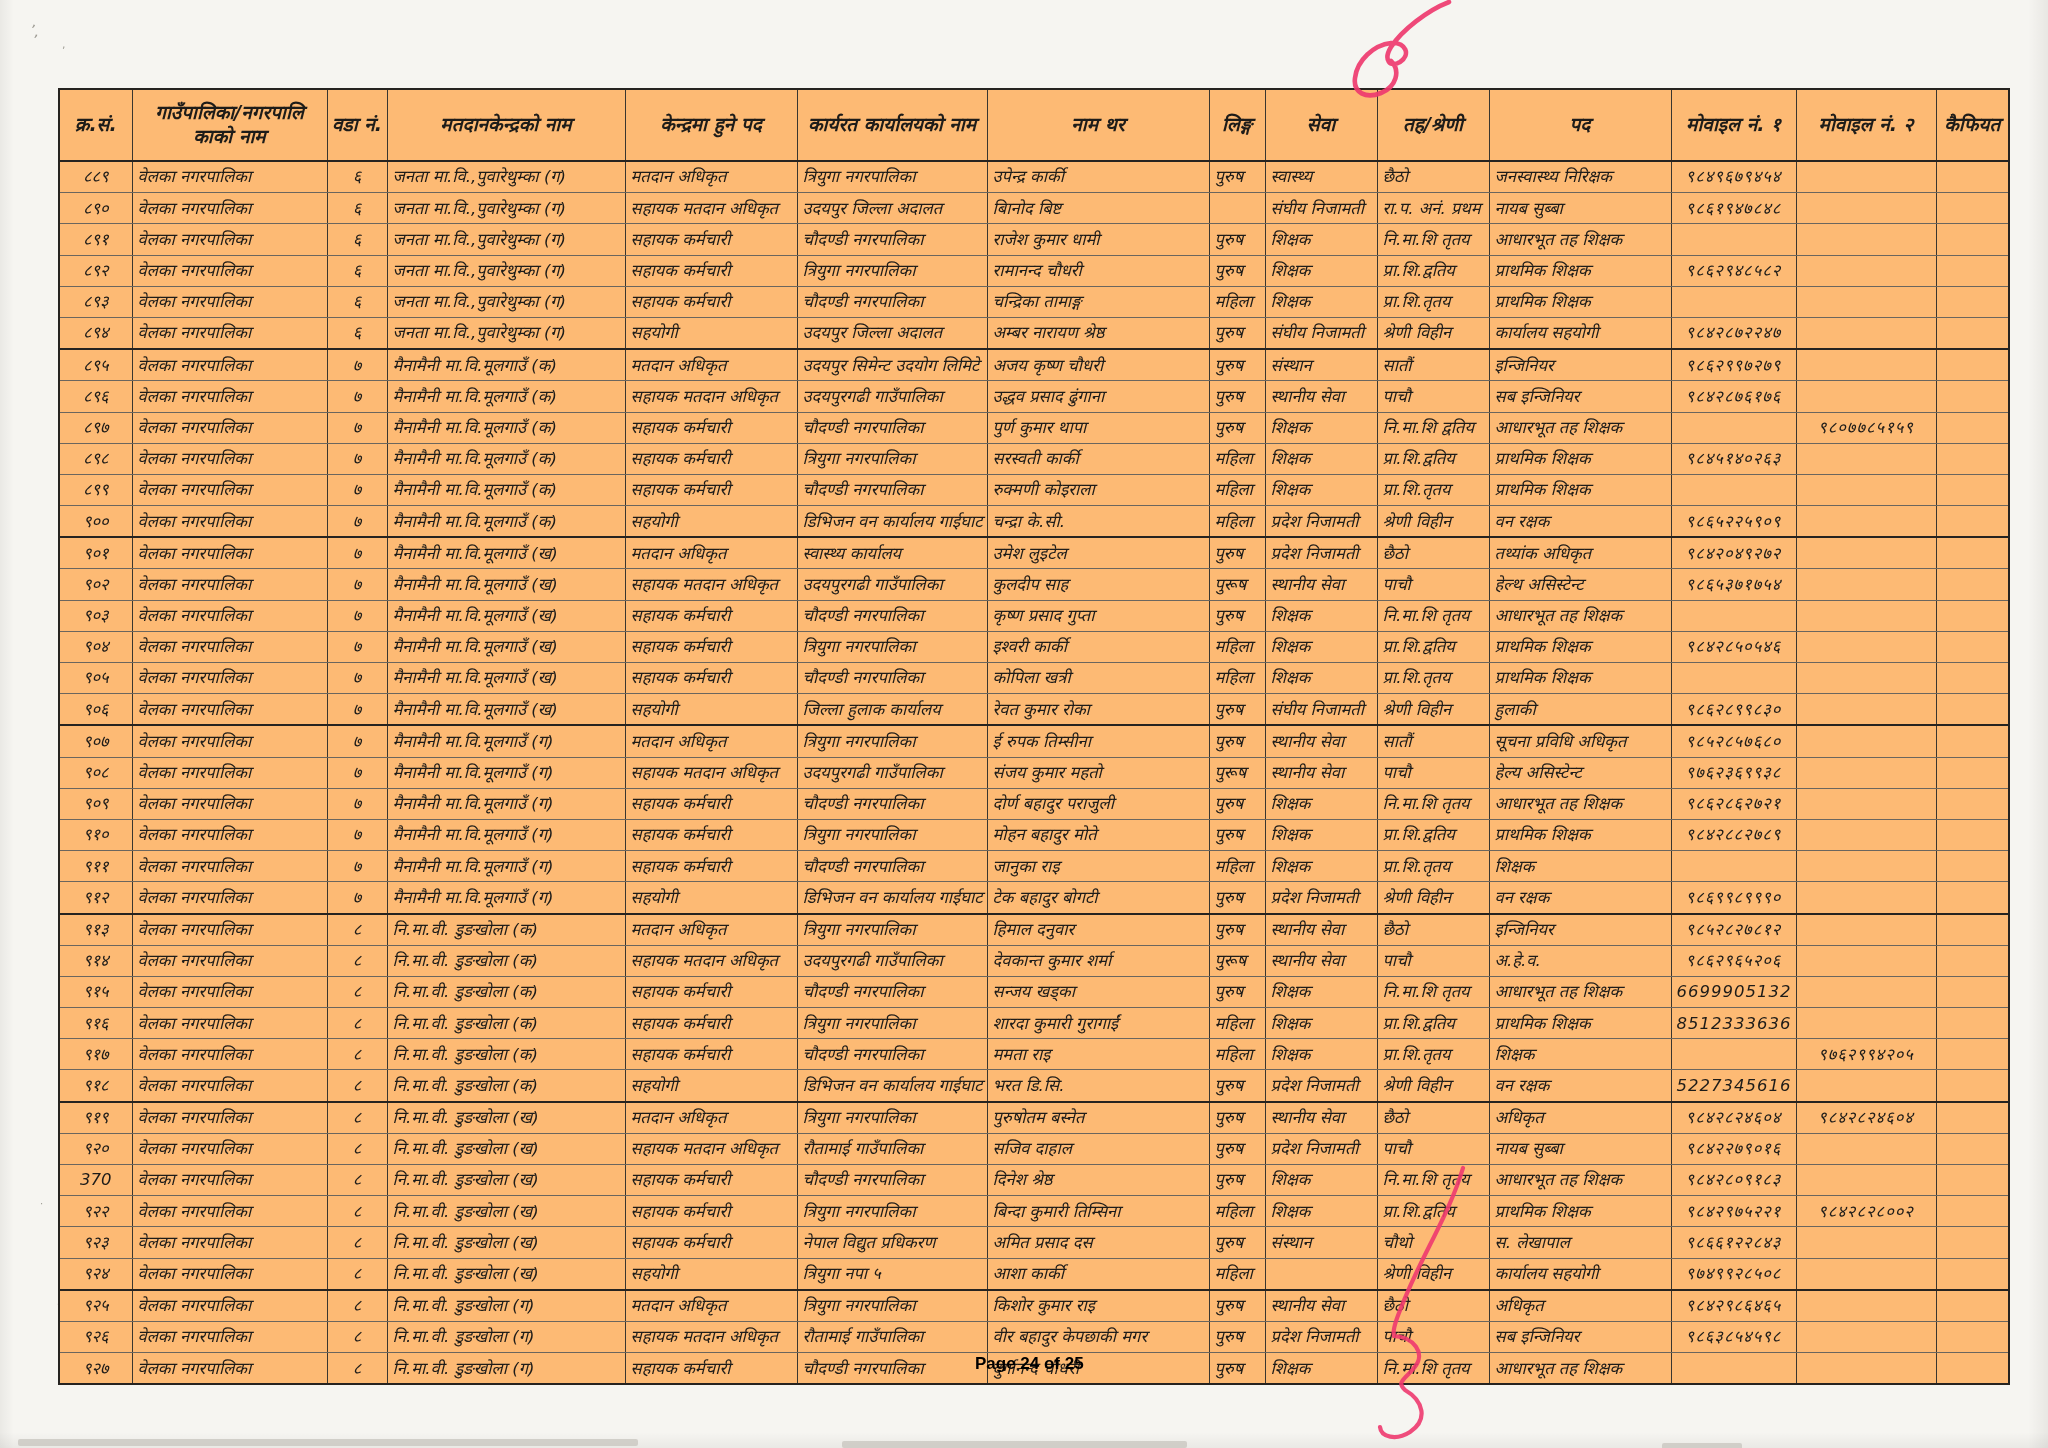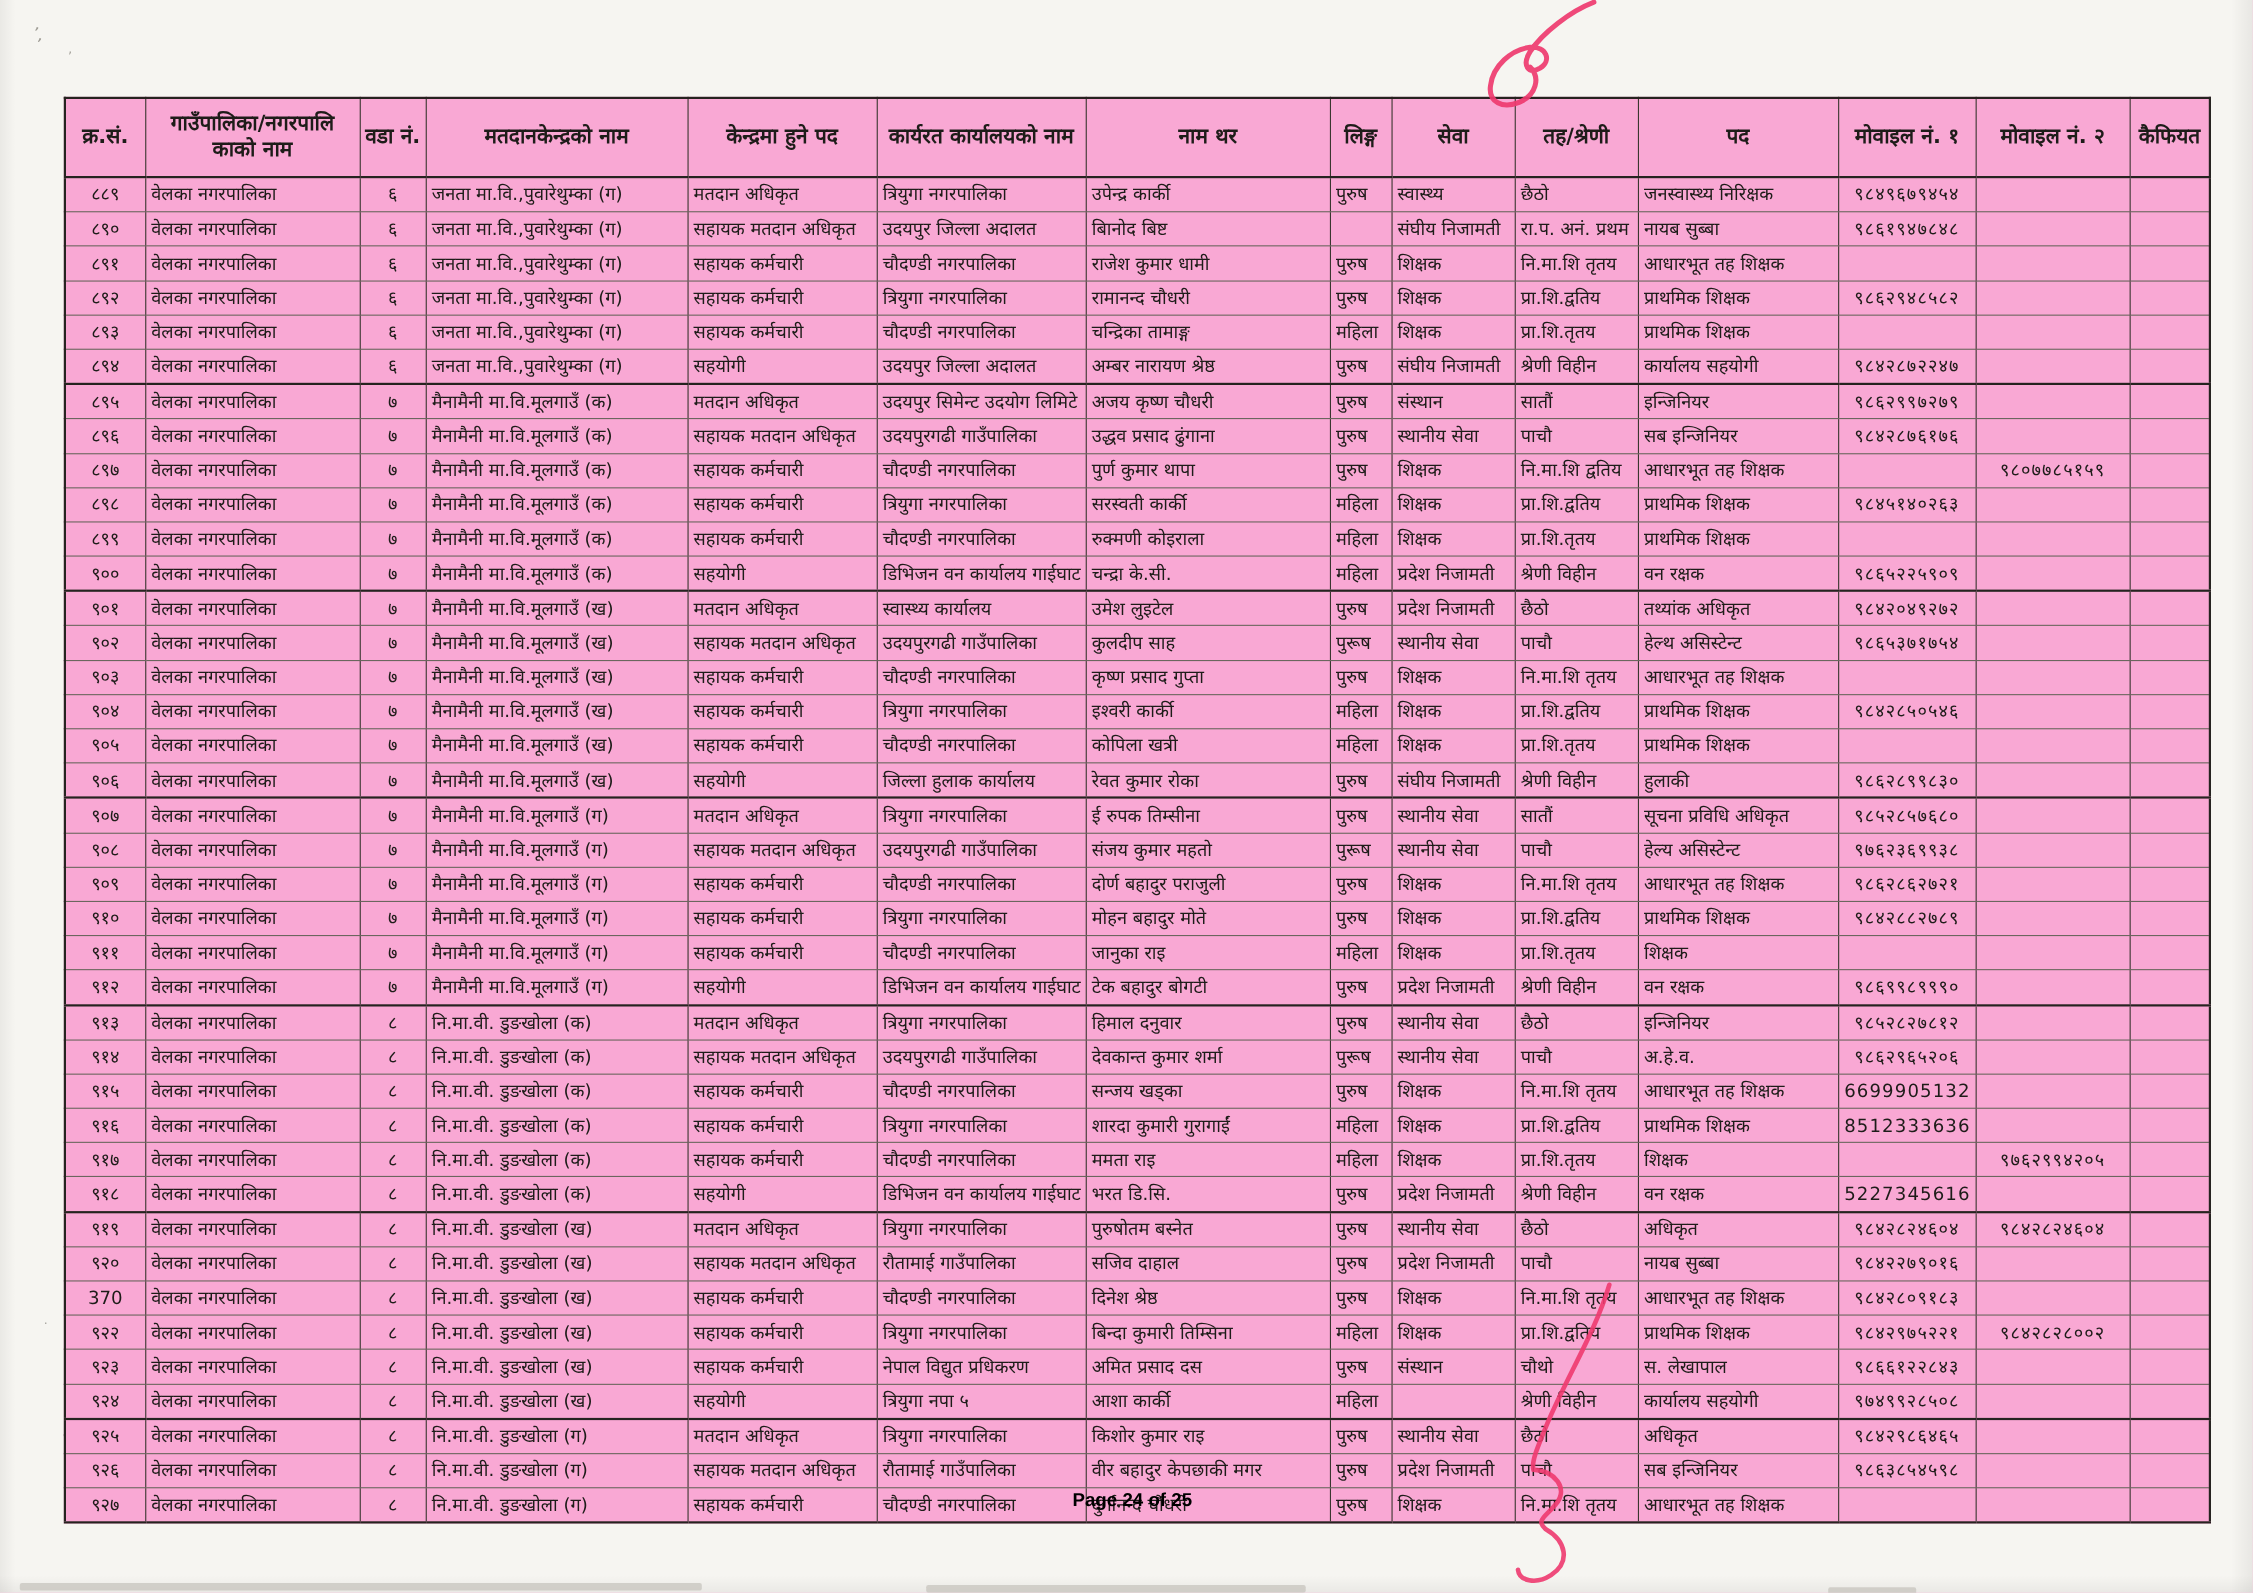--- a/index.html
+++ b/index.html
@@ -15,21 +15,22 @@
       linear-gradient(90deg, rgba(0,0,0,0.05) 0, rgba(0,0,0,0) 14px),
       linear-gradient(270deg, rgba(0,0,0,0.06) 0, rgba(0,0,0,0) 20px),
       linear-gradient(0deg, rgba(0,0,0,0.05) 0, rgba(0,0,0,0) 16px);
   }
   .speck{position:absolute;color:#8a877f;font-size:15px;opacity:.8;}
   .scan-bar{position:absolute;background:#c7c4be;height:7px;border-radius:2px;opacity:.75;}
 
   table.roster{
     position:absolute;left:58px;top:88px;width:1950px;
     border-collapse:collapse;table-layout:fixed;
-    background:#f9a8d4;
+    background:#fdba74;
+    font-style:italic;
   }
   table.roster, table.roster td, table.roster th{
     border:1.4px solid #3a362f;
   }
   table.roster{border:2.6px solid #262320;}
   table.roster th{
     border-bottom:2.4px solid #262320;
     font-weight:bold;font-size:19px;line-height:1.25;
     padding:4px 3px;text-align:center;vertical-align:middle;
     height:62px;

